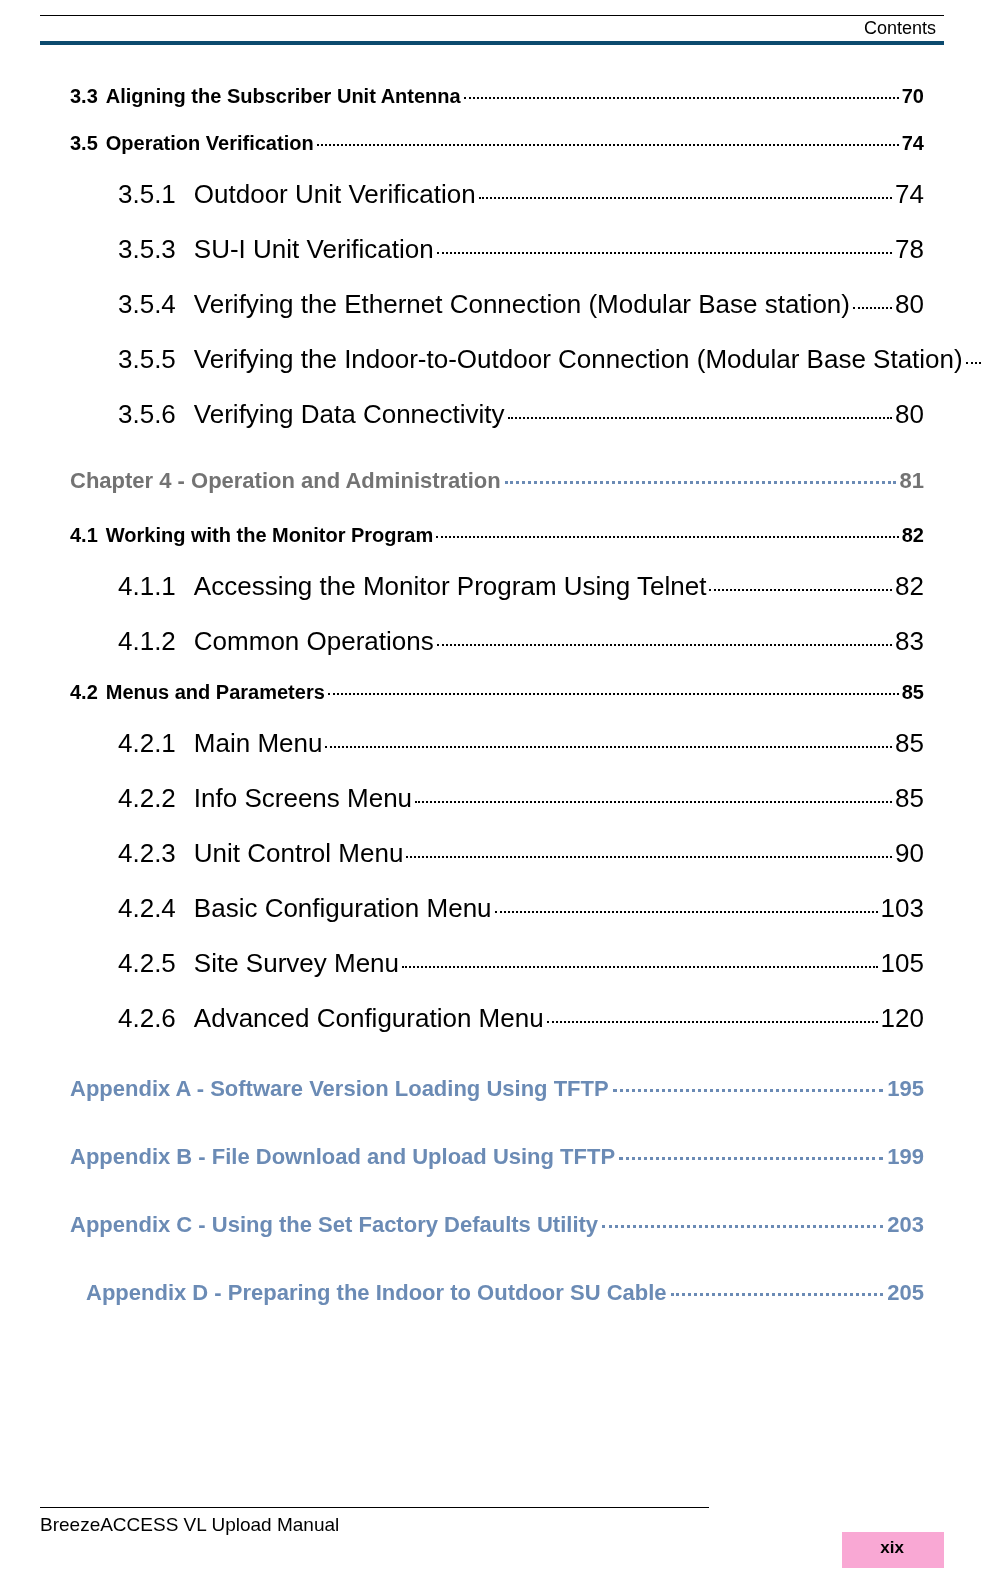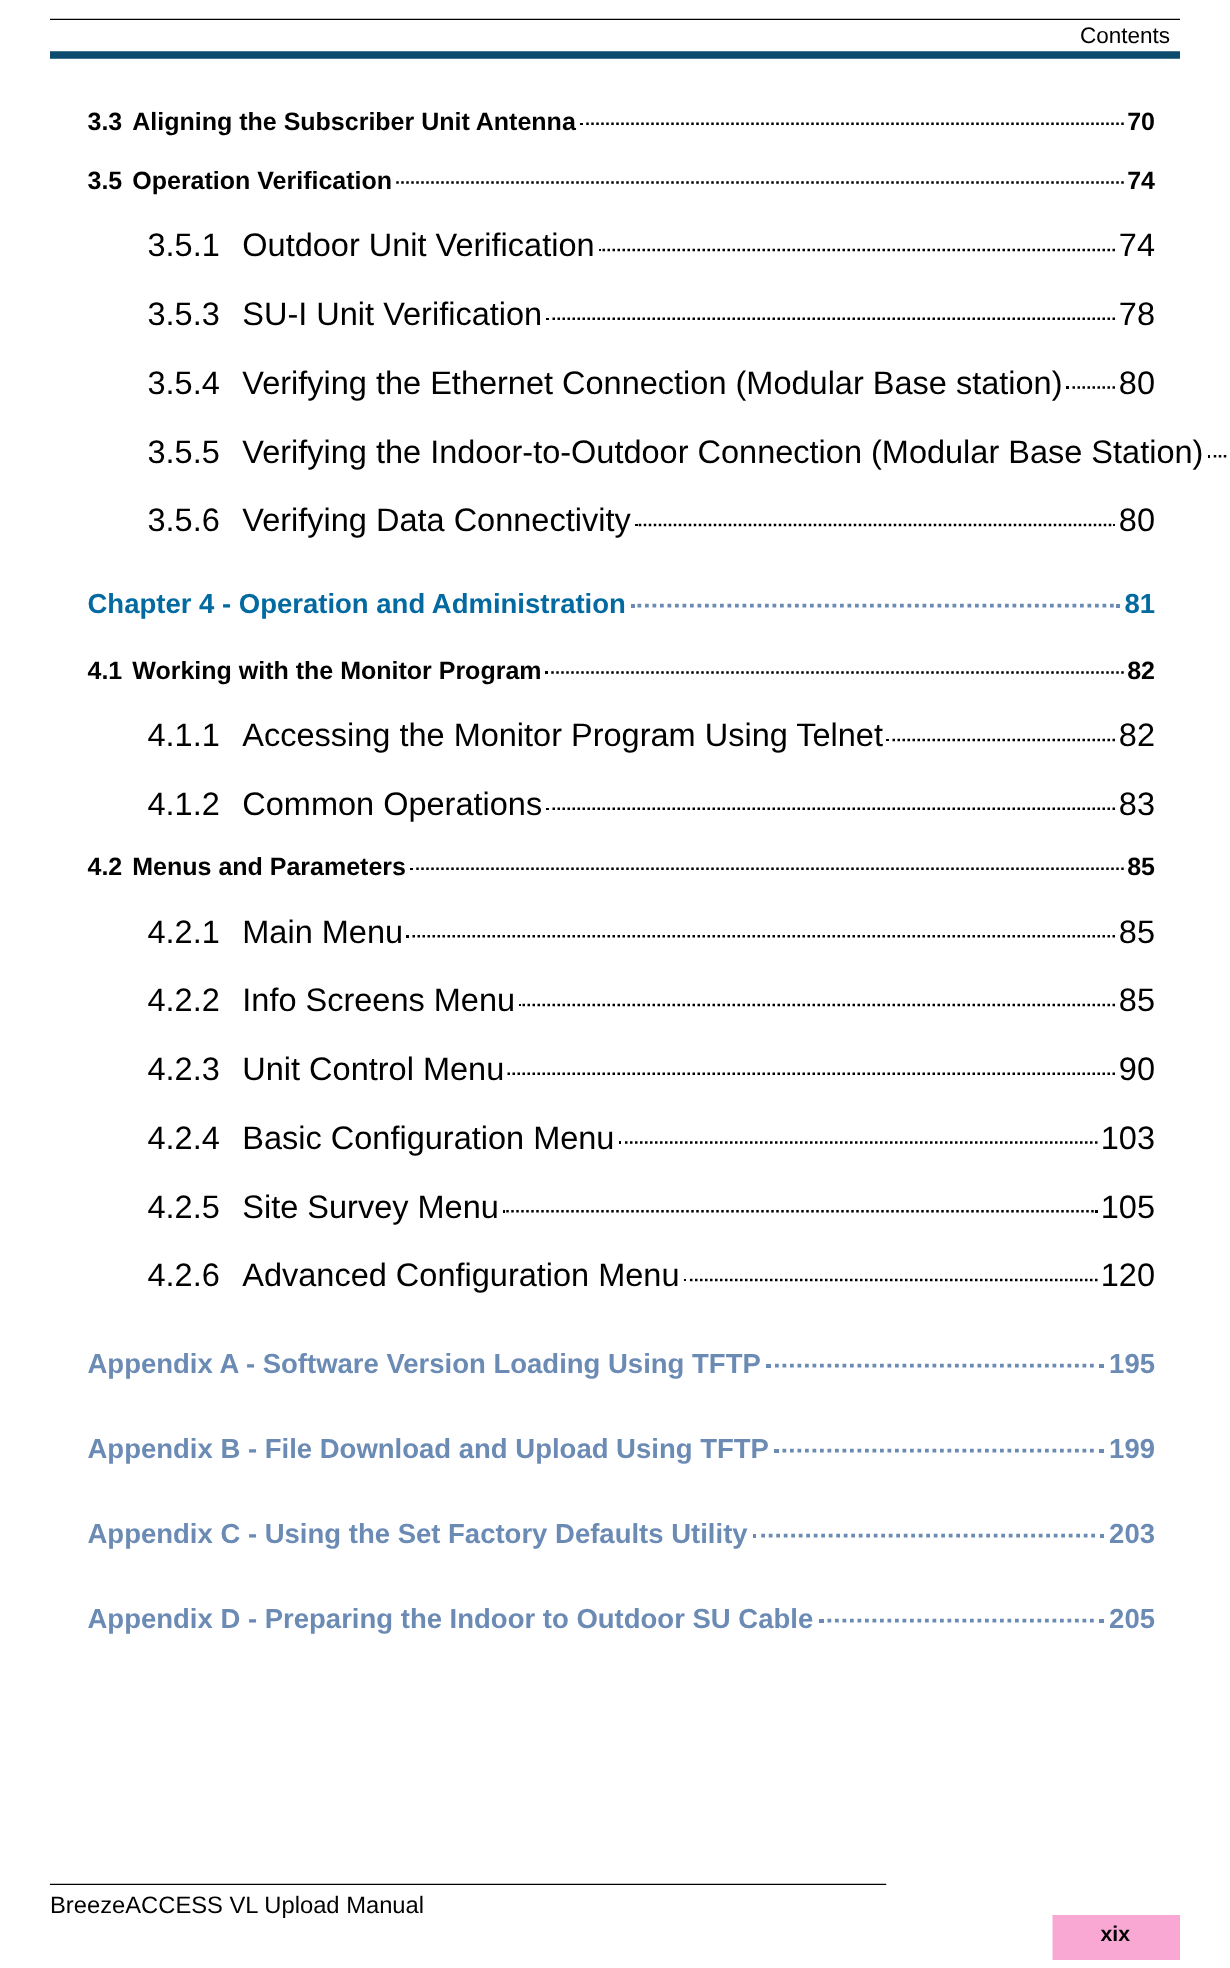--- a/index.html
+++ b/index.html
@@ -12,21 +12,21 @@
       background: #fff;
       width: 984px;
       height: 1574px;
       position: relative;
     }
     .page-container {
       padding: 0 40px;
     }
     .header-section {
       border-top: 1px solid #000;
-      border-bottom: 6px solid #0c4a6e;
+      border-bottom: 4px solid #0c4a6e;
       padding: 2px 0;
       margin-top: 15px;
     }
     .header-text {
       text-align: right;
       font-size: 18px;
       padding: 0 8px;
     }
     .content {
       padding: 40px 20px 20px 30px;
@@ -41,21 +41,21 @@
       font-weight: bold;
       font-size: 20px;
       margin-bottom: 24px;
     }
     .toc-l2 {
       font-size: 26px;
       margin-left: 48px;
       margin-bottom: 24px;
     }
     .toc-chapter {
-      color: #0369a1;
+      color: #737373;
       font-family: Verdana, Geneva, sans-serif;
       font-weight: bold;
       font-size: 22px;
       margin-top: 38px;
       margin-bottom: 30px;
     }
     .toc-appendix {
       color: #6b8bb5;
       font-family: Verdana, Geneva, sans-serif;
       font-weight: bold;
@@ -249,21 +249,21 @@
       <span class="toc-title" style="margin-left:0">Appendix B - File Download and Upload Using TFTP</span>
       <span class="dots-chapter"></span>
       <span class="toc-page">199</span>
     </div>
     <div class="toc-entry toc-appendix">
       <span class="toc-title" style="margin-left:0">Appendix C - Using the Set Factory Defaults Utility</span>
       <span class="dots-chapter"></span>
       <span class="toc-page">203</span>
     </div>
     <div class="toc-entry toc-appendix">
-      <span class="toc-title" style="margin-left:0">Appendix D - Preparing the Indoor to Outdoor SU Cable</span>
+      <span class="toc-title" style="margin-left:16px">Appendix D - Preparing the Indoor to Outdoor SU Cable</span>
       <span class="dots-chapter"></span>
       <span class="toc-page">205</span>
     </div>
 
   </div>
 </div>
 
 <div class="footer-section">
   <div class="footer-line"></div>
   <div class="footer-text">BreezeACCESS VL Upload Manual</div>

